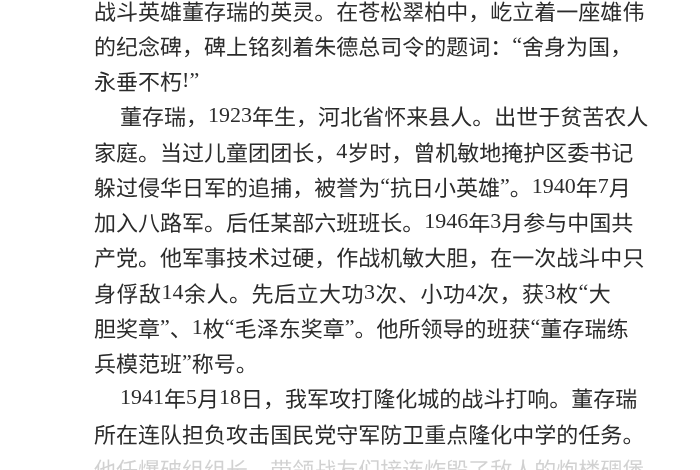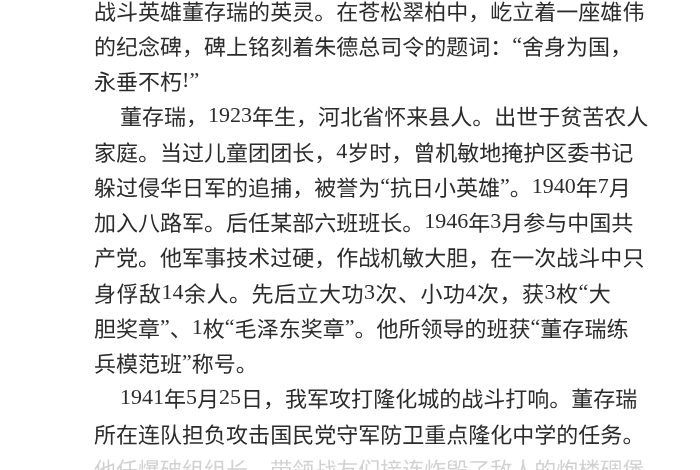--- a/index.html
+++ b/index.html
@@ -316,21 +316,21 @@
         <span class="tok">”</span>
         <span class="tok">称</span>
         <span class="tok">号</span>
         <span class="tok">。</span>
       </div>
       <div class="line fill indent">
         <span class="tok">1941</span>
         <span class="tok">年</span>
         <span class="tok">5</span>
         <span class="tok">月</span>
-        <span class="tok">25</span>
+        <span class="tok">18</span>
         <span class="tok">日</span>
         <span class="tok">，</span>
         <span class="tok">我</span>
         <span class="tok">军</span>
         <span class="tok">攻</span>
         <span class="tok">打</span>
         <span class="tok">隆</span>
         <span class="tok">化</span>
         <span class="tok">城</span>
         <span class="tok">的</span>

